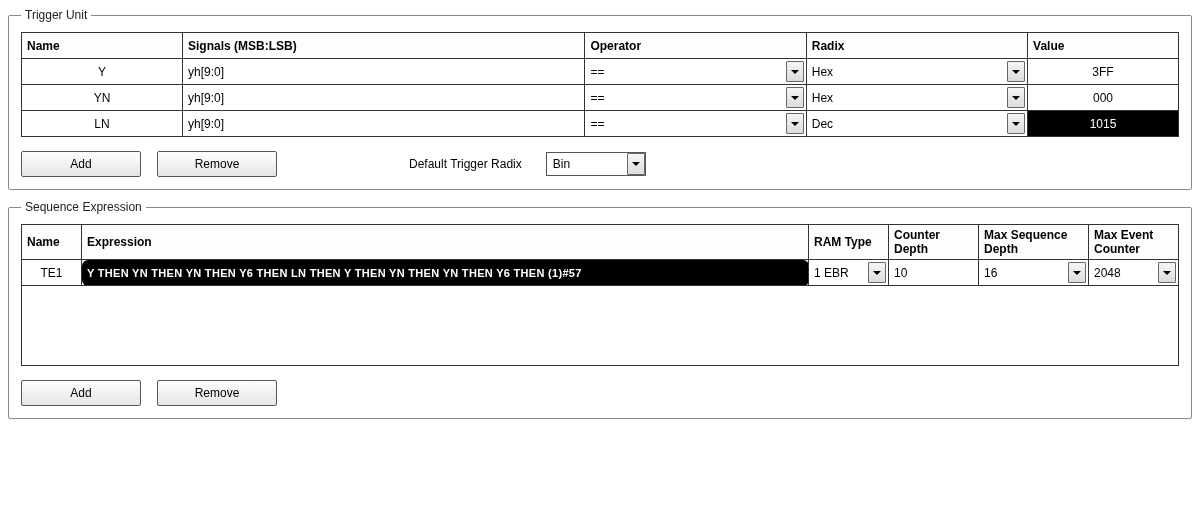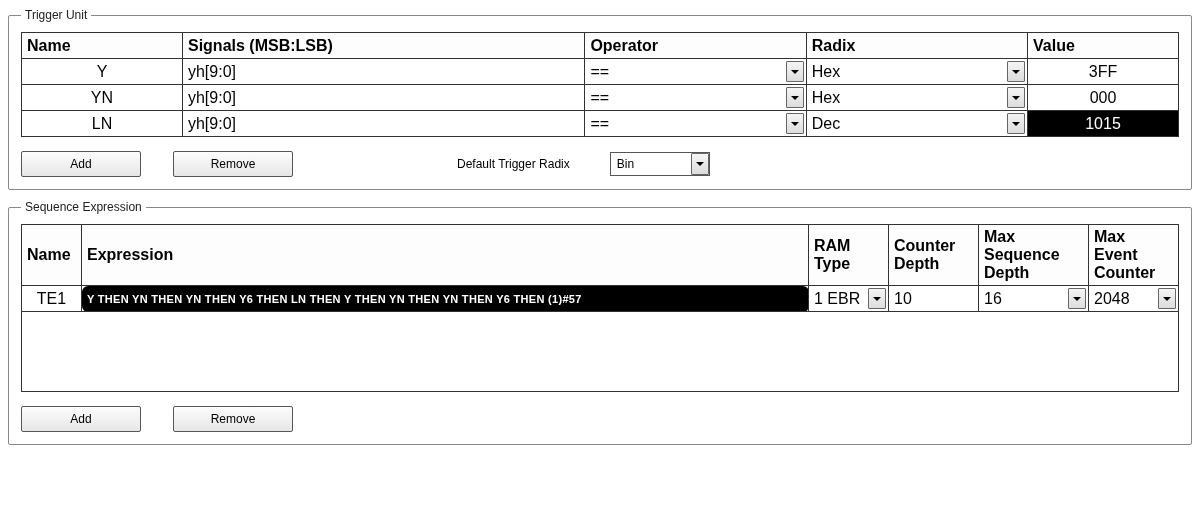--- a/index.html
+++ b/index.html
@@ -25,21 +25,21 @@
     color: #222;
   }
   table {
     width: 100%;
     border-collapse: collapse;
     table-layout: fixed;
   }
   th, td {
     border: 1px solid #333;
     padding: 3px 5px;
-    font-size: 16px;
+    font-size: 12px;
     height: 26px;
     text-align: left;
     vertical-align: middle;
     background: #fff;
   }
   th {
     font-weight: bold;
     background: #fdfdfd;
   }
   .center { text-align: center; }
@@ -66,21 +66,21 @@
     cursor: pointer;
   }
   .combo-arrow svg { width: 10px; height: 10px; }
   .val-inv {
     background: #000;
     color: #fff;
   }
   .controls-row {
     display: flex;
     align-items: center;
-    gap: 32px;
+    gap: 16px;
     margin-top: 14px;
   }
   .btn {
     width: 120px;
     height: 26px;
     background: linear-gradient(#fdfdfd,#e6e6e6);
     border: 1px solid #555;
     border-radius: 2px;
     font-size: 12px;
     cursor: pointer;

